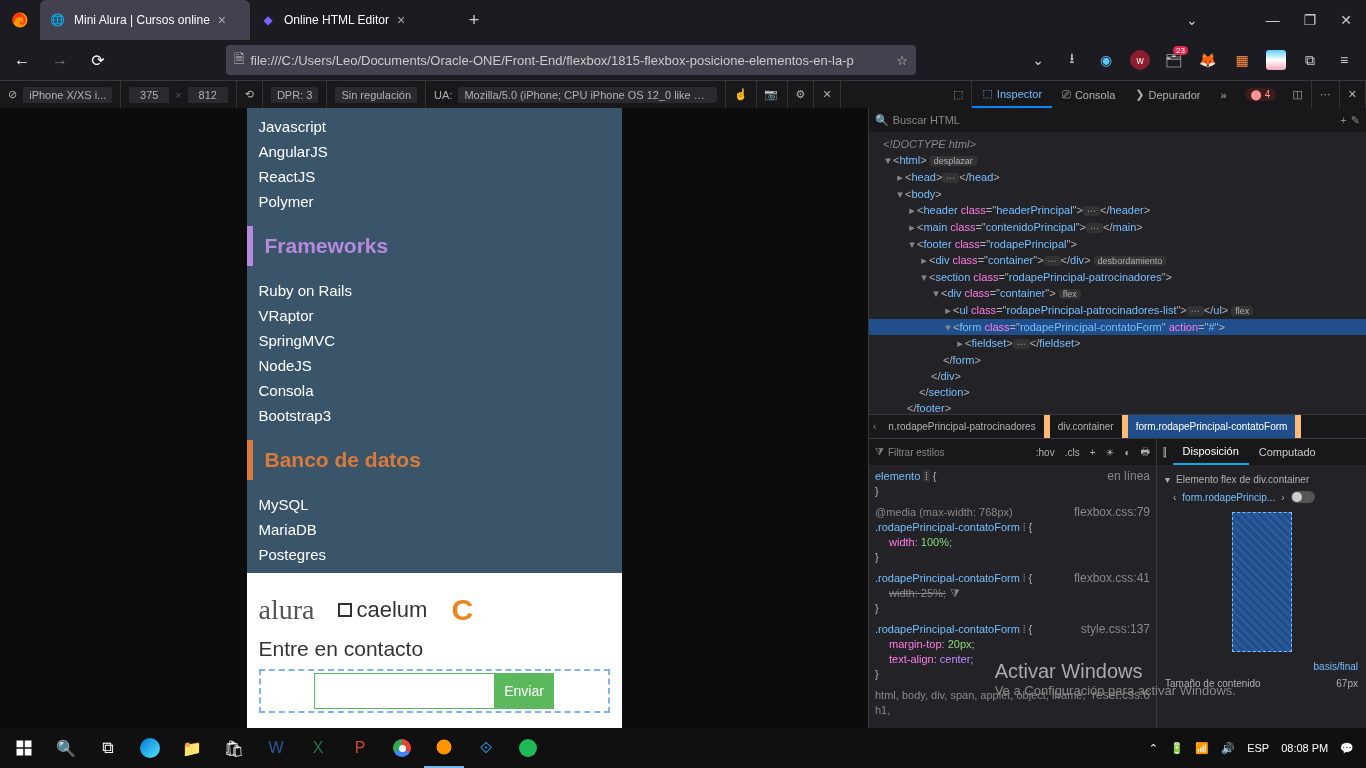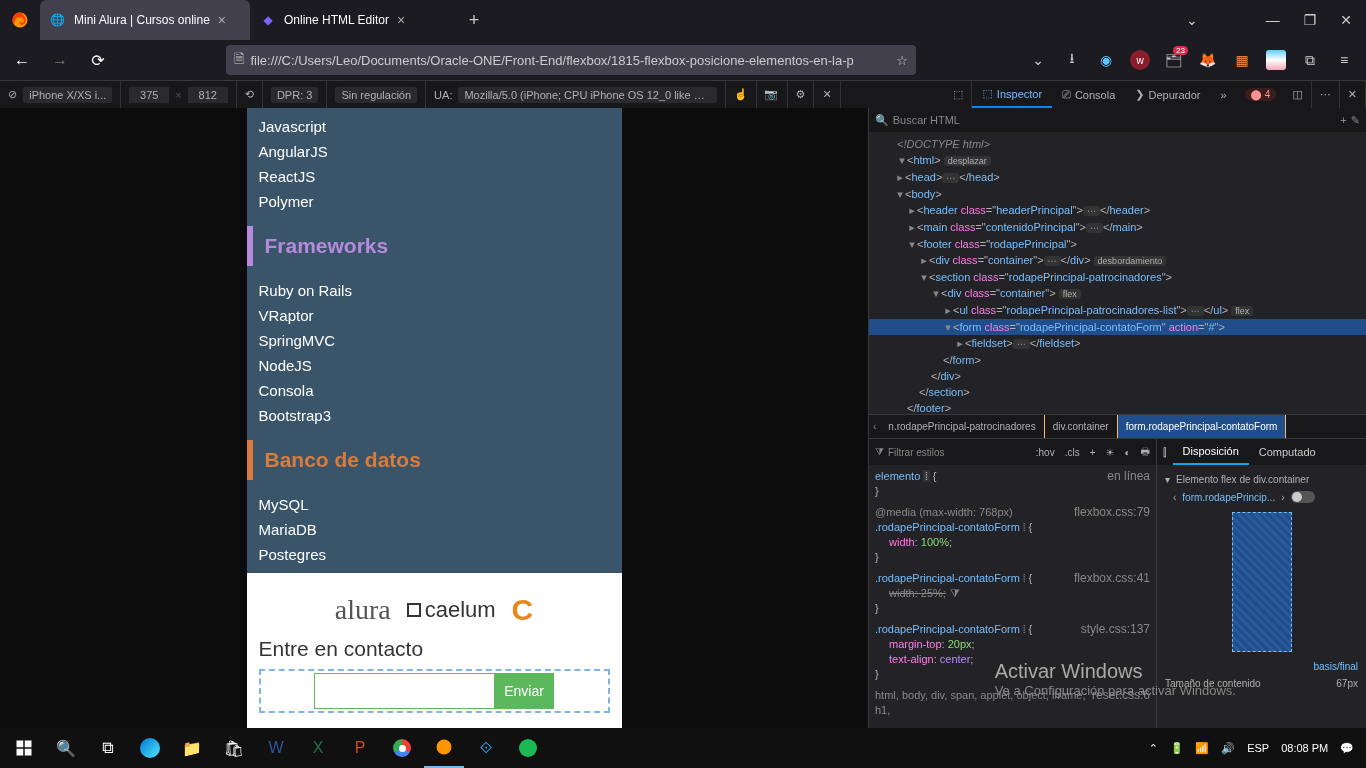--- a/index.html
+++ b/index.html
@@ -43,50 +43,50 @@
 
 .main { display: flex; height: calc(768px - 40px - 40px - 28px - 40px); }
 .viewport { flex: 1; background: #0c0c0d; display: flex; justify-content: center; }
 .page { width: 375px; background: #3a556a; color: #fff; height: 100%; overflow: hidden; }
 .page-list { padding: 6px 12px; }
 .page-list .item { padding: 4px 0; font-size: 15px; color: #fff; }
 .page h3 { font-size: 21px; font-weight: bold; padding: 8px 12px; border-left: 6px solid; margin: 6px 0; }
 .h-purple { color: #b58adf; border-color: #b58adf !important; }
 .h-orange { color: #d97b3a; border-color: #d97b3a !important; font-weight: bold; }
 .footer-area { background: #fff; color: #333; padding: 10px 12px 20px; }
-.sponsors { display: flex; gap: 16px; align-items: center; justify-content: center; padding: 10px 0; font-size: 28px; }
+.sponsors { display: flex; gap: 24px; align-items: center; justify-content: flex-start; padding: 10px 0; font-size: 28px; }
 .sponsors .alura { font-family: Georgia, serif; color: #555; }
 .sponsors .caelum { color: #333; font-size: 22px; display: flex; align-items: center; gap: 4px; }
 .contact-label { font-size: 21px; }
 .contact-form { display: flex; justify-content: center; margin-top: 8px; border: 2px dashed #7fb4e6; padding: 2px; }
 .contact-form input { width: 180px; height: 36px; border: 1px solid #5cb85c; border-right: none; padding: 0 6px; }
 .contact-form button { background: #5cb85c; color: #fff; border: none; padding: 0 10px; font-size: 14px; }
 
 
 .devtools { width: 498px; background: #232327; border-left: 1px solid #38383d; display: flex; flex-direction: column; font-family: Menlo, Consolas, monospace; font-size: 11px; }
 .dt-search { height: 24px; background: #18181a; display: flex; align-items: center; padding: 0 6px; gap: 4px; color: #888; }
 .dt-search .plus { margin-left: auto; }
 .dom { flex: 1; overflow: hidden; color: #b1b1b3; padding: 4px 0; line-height: 16px; }
 .dom .line { white-space: nowrap; }
 .dom .gutter-arrow { display: inline-block; width: 10px; text-align: center; color: #888; }
 .dom .tag { color: #75bfff; }
 .dom .attr { color: #ff7de9; }
 .dom .val { color: #75bfff; }
 .dom .doctype { color: #888; font-style: italic; }
 .dom .pill { background: #333; color: #b1b1b3; font-size: 9px; padding: 0 4px; border-radius: 3px; font-family: sans-serif; }
 .dom .sel-row { background: #204e8a; }
-.dom .l1 { padding-left: 28px; }
+.dom .l1 { padding-left: 14px; }
 .dom .l2 { padding-left: 26px; }
 .dom .l3 { padding-left: 38px; }
 .dom .l4 { padding-left: 50px; }
 .dom .l5 { padding-left: 62px; }
 .dom .l6 { padding-left: 74px; }
 .dom .l7 { padding-left: 86px; }
 .breadcrumb { height: 24px; background: #18181a; border-top: 1px solid #38383d; display: flex; align-items: center; font-size: 10px; color: #b1b1b3; overflow: hidden; }
-.breadcrumb .bc { padding: 0 8px; border-right: 1px solid #fdba74; height: 100%; display: flex; align-items: center; white-space: nowrap; }
+.breadcrumb .bc { padding: 0 8px; border-right: 6px solid #fdba74; height: 100%; display: flex; align-items: center; white-space: nowrap; }
 .breadcrumb .bc.active { background: #204e8a; color: #fff; }
 .breadcrumb .arrow { padding: 0 4px; color: #888; }
 
 
 .bottom-panes { display: flex; height: 290px; border-top: 1px solid #38383d; }
 .styles-pane { flex: 1; background: #232327; display: flex; flex-direction: column; }
 .styles-hdr { height: 26px; background: #18181a; display: flex; align-items: center; padding: 0 6px; gap: 10px; font-size: 10px; color: #b1b1b3; }
 .styles-hdr .flt { color: #888; display: flex; align-items: center; gap: 4px; }
 .styles-hdr .right { margin-left: auto; display: flex; gap: 10px; align-items: center; }
 .rules { flex: 1; overflow: hidden; padding: 4px 6px; color: #b1b1b3; line-height: 15px; }

